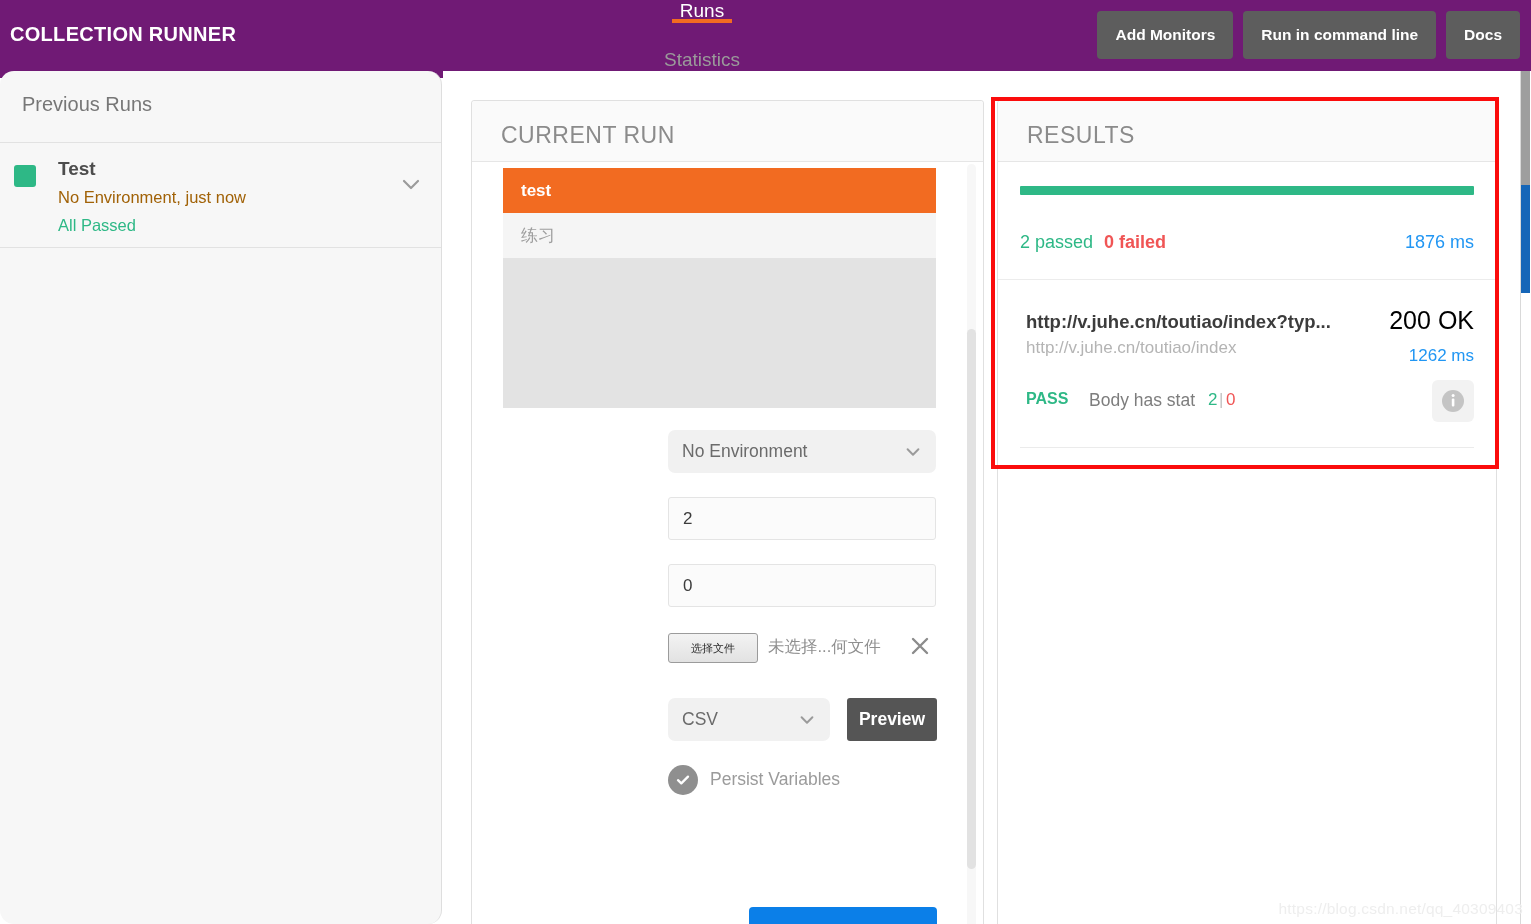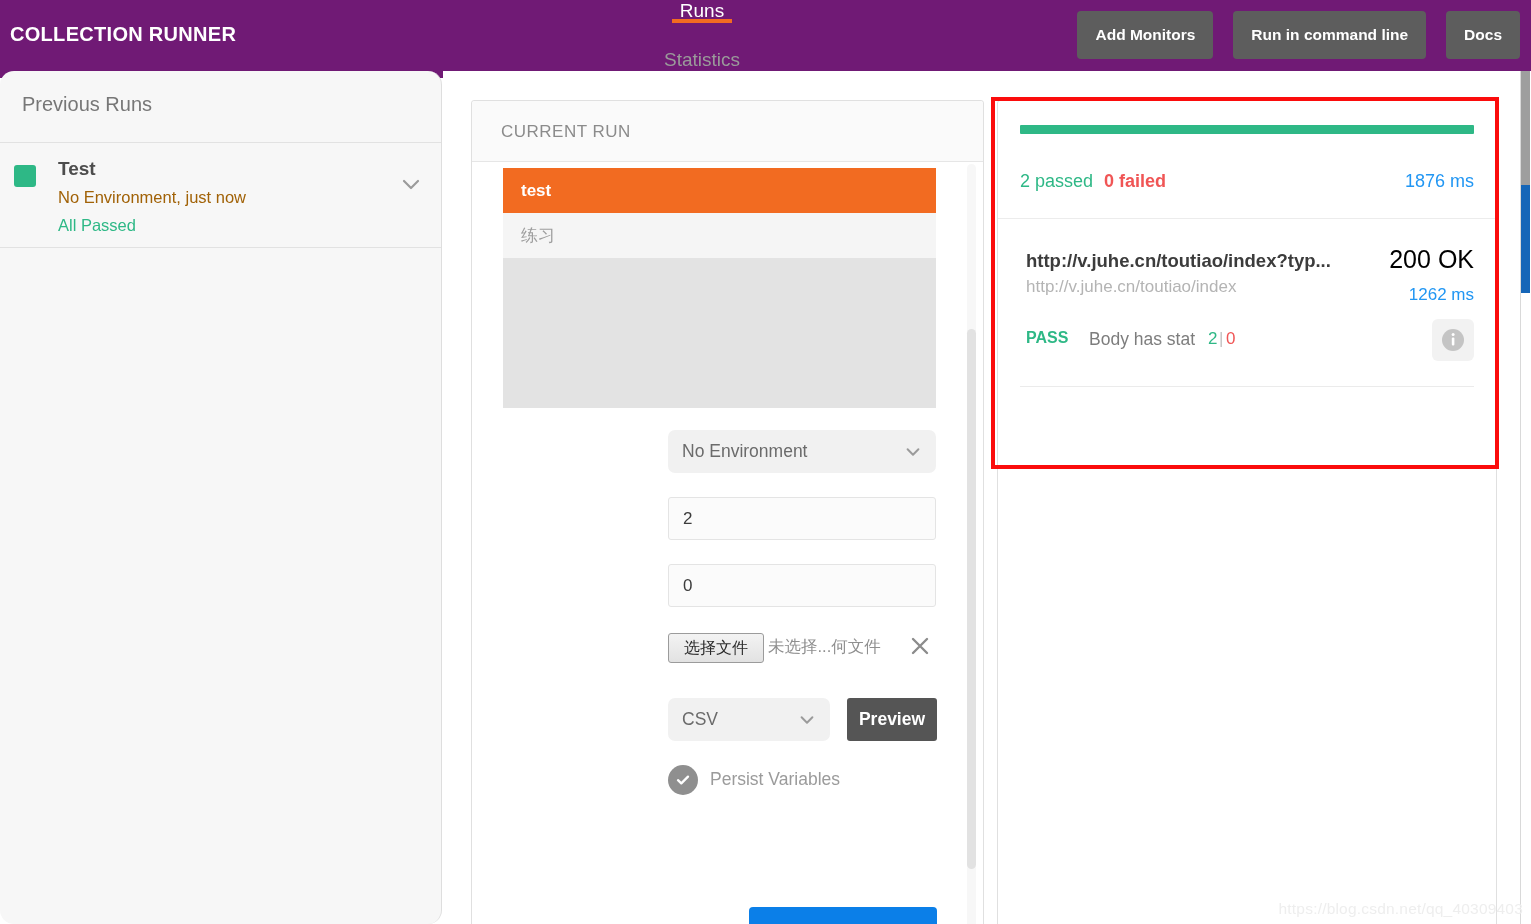--- a/index.html
+++ b/index.html
@@ -30,21 +30,21 @@
     position: relative; height: 71px; display: flex; align-items: center;
     padding: 0 14px; font-size: 19px; color: #9a9a9a; cursor: pointer;
   }
   .nav-tab.active { color: #ffffff; }
   .nav-tab.active::after {
     content: ""; position: absolute; left: 6px; right: 6px; bottom: 0;
     height: 4px; background: #f26b21;
   }
   .hdr-buttons {
     position: absolute; right: 11px; top: 11px;
-    display: flex; gap: 20px;
+    display: flex; gap: 10px;
   }
   .hdr-btn {
     background: #5d5d5d; color: #ffffff; border: none; border-radius: 4px;
     font-size: 15.5px; font-weight: bold; padding: 0 18px; height: 48px;
     font-family: inherit; cursor: pointer; white-space: nowrap;
   }
 
   
   .sidebar {
     position: absolute; left: 0; top: 71px;
@@ -107,21 +107,21 @@
     border-radius: 3px;
   }
   .panel-head {
     height: 61px; background: #fafafa;
     border-bottom: 1px solid #e6e6e6;
     border-radius: 3px 3px 0 0;
     position: relative;
   }
   .panel-head-title {
     position: absolute; left: 29px; top: 21px;
-    font-size: 17px; color: #8b8b8b; letter-spacing: 0.5px; text-align: right;
+    font-size: 23px; color: #8b8b8b; letter-spacing: 0.5px; text-align: right;
   }
 
   
   #current-run-panel {
     left: 28px; top: 29px; width: 513px; height: 840px;
     overflow: hidden;
   }
   .cr-body { position: relative; height: 778px; }
   .req-list {
     position: absolute; left: 31px; top: 6px;
@@ -154,24 +154,24 @@
     background: #f1f1f1; border: none; border-radius: 7px;
     font-size: 17.5px; color: #6b6b6b; padding-left: 14px;
     display: flex; align-items: center; cursor: pointer;
   }
   .fselect.narrow { width: 162px; }
   .sel-chev {
     position: absolute; right: 14px; top: 13px; width: 18px; height: 18px;
   }
   .file-btn {
     position: absolute; left: 196px; top: 2px;
-    height: 30px; padding: 0 15px;
+    height: 30px; padding: 0 22px;
     background: linear-gradient(#f3f3f3, #e2e2e2);
     border: 1px solid #9b9b9b; border-radius: 3px;
-    font-size: 16px; color: #2b2b2b;
+    font-size: 11px; color: #2b2b2b;
     display: flex; align-items: center; cursor: pointer;
   }
   .file-name {
     position: absolute; left: 296px; top: 5px;
     font-size: 16.5px; color: #8f8f8f; white-space: nowrap;
   }
   .file-x {
     position: absolute; left: 437px; top: 4px;
     width: 22px; height: 22px; cursor: pointer;
   }
@@ -424,20 +424,23 @@
       </div>
 
       <button class="run-again-btn"></button>
     </div>
 
     <div class="cr-scroll-track"></div>
     <div class="cr-scroll-thumb"></div>
   </div>
 
   <div class="panel" id="results-panel">
+    <div class="panel-head">
+      <div class="panel-head-title">RESULTS</div>
+    </div>
 
     <div class="summary-block">
       <div class="progress-bar"></div>
       <div class="sum-passed">2 passed</div>
       <div class="sum-failed">0 failed</div>
       <div class="sum-time">1876 ms</div>
     </div>
 
     <div class="result-row">
       <div class="res-url">http://v.juhe.cn/toutiao/index?typ...</div>

